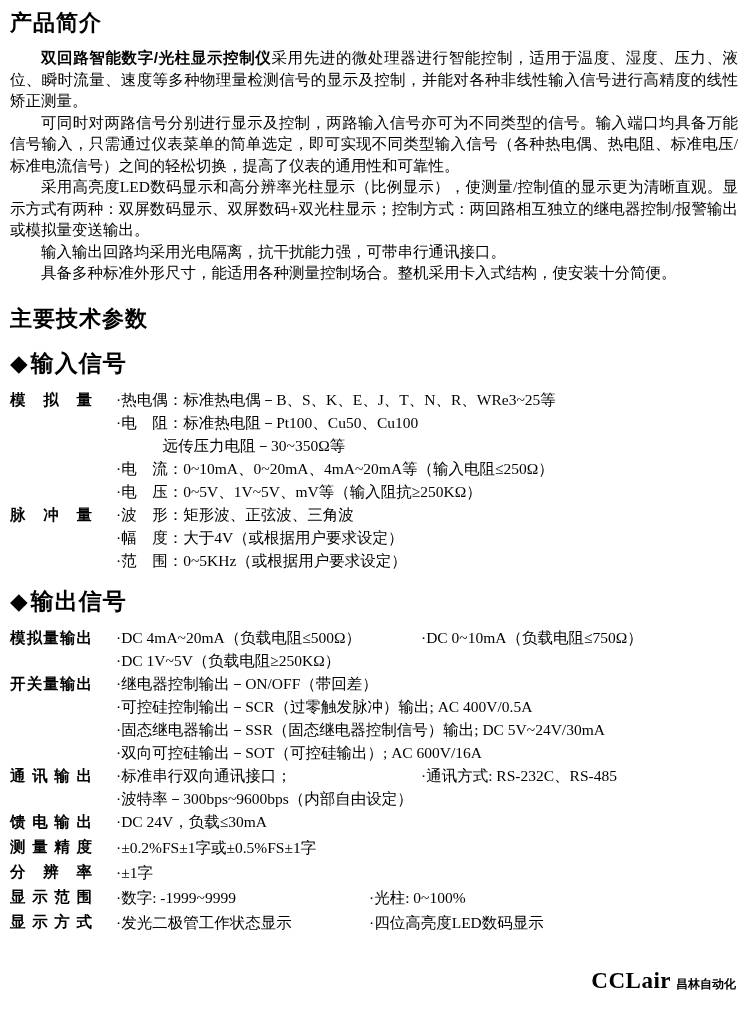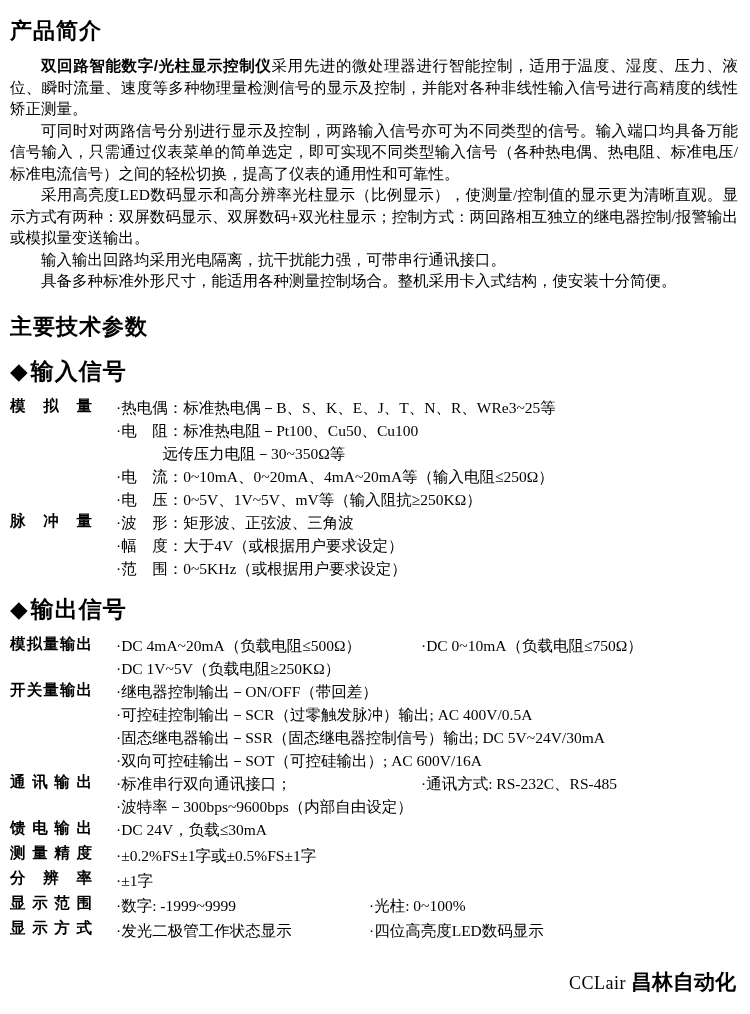--- a/index.html
+++ b/index.html
@@ -5,58 +5,58 @@
   * { margin:0; padding:0; box-sizing:border-box; }
   html,body { background:#ffffff; }
   body {
     width:750px; height:1014px; overflow:hidden; position:relative;
     color:#000; font-family:"Liberation Serif","DejaVu Serif",serif;
     font-size:15.5px; padding:8px 12px 0 10px;
   }
   .doc-h1 {
     font-family:"Liberation Sans","DejaVu Sans",sans-serif;
     font-size:22px; font-weight:bold; letter-spacing:1px;
-    margin:8px 0 9px 0;
+    margin:0 0 9px 0;
   }
   .doc-h2 {
     font-family:"Liberation Sans","DejaVu Sans",sans-serif;
     font-size:22px; font-weight:bold; letter-spacing:1px;
     margin:20px 0 6px 0;
   }
   .intro p {
     text-align:justify; text-indent:2em; line-height:21.5px;
   }
   .intro b { font-family:"Liberation Sans","DejaVu Sans",sans-serif; font-weight:bold; }
   .spec-title {
     font-size:23px; font-weight:bold; margin:14px 0 9px 0; letter-spacing:1px;
   }
   .spec-title .diamond { margin-right:2px; }
   .spec-section { margin-bottom:2px; }
   .spec-row { display:flex; align-items:flex-start; }
   .spec-label {
     flex:none; width:82px; font-weight:bold; line-height:23px;
-    text-align:justify; text-align-last:justify; text-justify:inter-ideograph;font-family:Liberation Mono, monospace;
+    text-align:justify; text-align-last:justify; text-justify:inter-ideograph;
   }
   .spec-lines { flex:1; margin-left:24px; }
   .spec-line { display:flex; line-height:23px;align-items:flex-end; }
   .spec-item { white-space:pre; }
   .spec-line .spec-item:first-child:not(:only-child) { width:305px; flex:none; }
   .sec-2 .spec-line .spec-item:first-child:not(:only-child) { width:253px; }
   .sec-2 .spec-line { line-height:25px; }
   .brand {
     position:absolute; right:14px; top:968px; white-space:nowrap;
     display:flex; align-items:baseline; gap:5px;
   }
   .brand-en {
     font-family:"Liberation Serif","DejaVu Serif",serif;
-    font-size:18px; font-weight:400; letter-spacing:0.5px;
+    font-size:23px; font-weight:700; letter-spacing:0.5px;
   }
   .brand-cn {
     font-family:"Liberation Sans","DejaVu Sans",sans-serif;
-    font-size:21px; font-weight:bold;
+    font-size:12px; font-weight:bold;
   }
 </style>
 </head>
 <body>
 
 <div class="page">
 
   <h1 class="doc-h1">产品简介</h1>
 
   <div class="intro">

